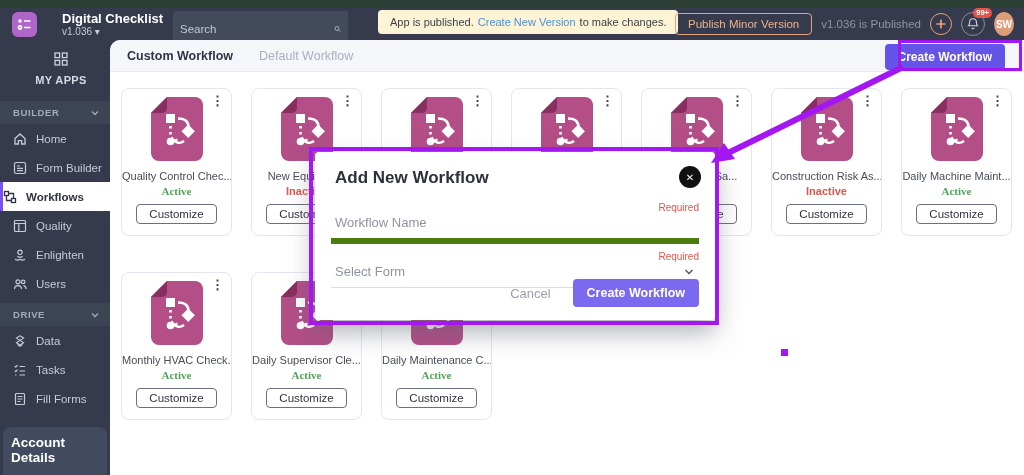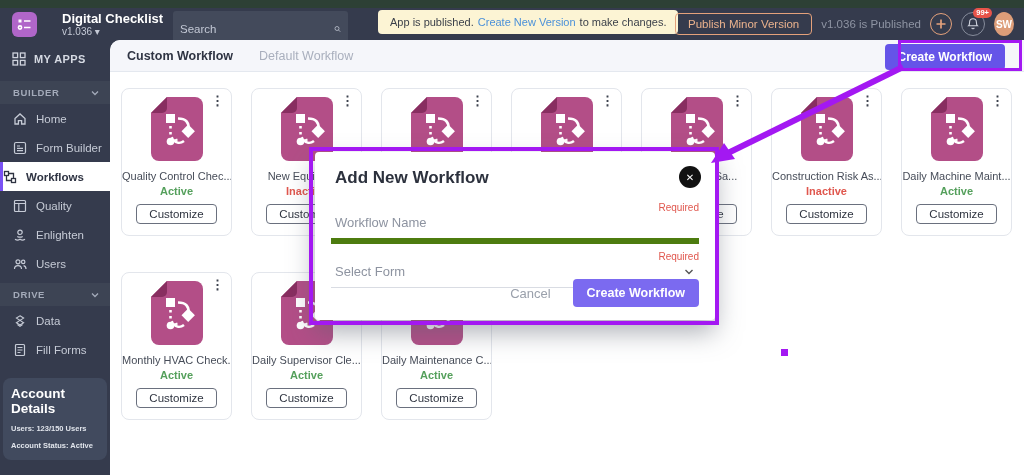--- a/index.html
+++ b/index.html
@@ -29,21 +29,21 @@
   .header-right{position:absolute;right:10px;top:0;height:32px;display:flex;align-items:center;gap:9px;}
   .publish-btn{background:transparent;border:1px solid var(--salmon);color:#eab28d;font-size:11.5px;border-radius:4px;padding:4px 12px;font-family:inherit;cursor:pointer;white-space:nowrap;}
   .ver-status{font-size:11.5px;color:#8e94a3;white-space:nowrap;}
   .circle-btn{width:22px;height:22px;border-radius:50%;border:1.5px solid var(--salmon);background:transparent;color:var(--salmon);display:flex;align-items:center;justify-content:center;cursor:pointer;padding:3px;}
   .bell-wrap{position:relative;}
   .bell-btn{width:24px;height:24px;border-radius:50%;border:1.5px solid #868c9b;background:transparent;color:#cfd3dd;display:flex;align-items:center;justify-content:center;cursor:pointer;padding:4px;}
   .badge{position:absolute;top:-4px;right:-7px;background:var(--badge);color:#fff;font-size:7.5px;font-weight:bold;border-radius:7px;padding:1px 3px;line-height:8px;}
   .avatar{width:20px;height:24px;border-radius:50%;background:#dd9d79;color:#fff;font-size:10px;font-weight:bold;display:flex;align-items:center;justify-content:center;cursor:pointer;}
   
   aside{position:absolute;left:0;top:40px;width:110px;height:435px;background:var(--navy);color:var(--sidetext);}
-  .my-apps{display:flex;align-items:center;gap:8px;padding:12px 0 10px 12px;font-size:11px;font-weight:bold;color:#d6dae3;letter-spacing:.4px;cursor:pointer;}
+  .my-apps{display:flex;align-items:center;gap:8px;padding:12px 0 10px 12px;font-size:11px;font-weight:bold;color:#d6dae3;letter-spacing:.4px;cursor:pointer;flex-direction:column;}
   .my-apps .icon{width:14px;height:14px;color:#cfd3dd;}
   .section-head{background:var(--navy2);height:23px;display:flex;align-items:center;font-size:9.5px;font-weight:bold;color:#a3aab9;letter-spacing:.6px;padding-left:13px;margin-top:5px;cursor:pointer;position:relative;}
   .section-head .chev{position:absolute;right:10px;width:10px;height:10px;color:#a3aab9;}
   .side-item{height:29px;display:flex;align-items:center;gap:9px;padding-left:13px;font-size:11.5px;cursor:pointer;text-align:right;}
   .side-item .icon{width:14px;height:14px;flex:0 0 14px;}
   .side-item.active{background:#fff;color:#2e3342;font-weight:bold;border-left:3px solid #7a52f4;padding-left:0;}
   .account-card{margin:14px 3px 0 3px;background:#414a5e;border-radius:8px;padding:8px 8px 10px 8px;}
   .account-card .ttl{font-size:13.5px;font-weight:bold;color:#fff;}
   .account-card .ln{font-size:7.5px;font-weight:bold;color:#e1e5ec;margin-top:8px;}
   
@@ -53,21 +53,21 @@
   .tab.active{color:#2f3443;font-weight:bold;}
   .create-btn{position:absolute;right:19px;top:4px;background:var(--accent);color:#fff;border:none;border-radius:4px;font-size:12px;font-weight:bold;padding:6px 13px;font-family:inherit;cursor:pointer;}
   .content{padding:16px 0 0 11px;}
   #cards-grid{display:grid;grid-template-columns:repeat(7,111px);column-gap:19px;row-gap:36px;}
   .card{width:111px;height:148px;background:#fff;border:1px solid #e3e6ec;border-radius:8px;position:relative;text-align:center;}
   .kebab{position:absolute;right:7px;top:5px;font-size:13px;font-weight:bold;color:#3c414d;cursor:pointer;line-height:13px;}
   .doc-icon{width:52px;height:64px;margin:8px auto 0 auto;}
   .doc-icon svg{width:52px;height:64px;display:block;}
   .card-title{font-size:11px;color:#474d59;margin-top:9px;white-space:nowrap;overflow:hidden;}
   .card-status{font-size:11px;font-weight:bold;height:14px;margin-top:3px;}
-  .card-status.active{color:var(--green);}
+  .card-status.active{color:var(--green);font-family:Liberation Serif, serif;}
   .card-status.inactive{color:var(--red);}
   .customize-btn{margin-top:5px;background:#fff;border:1px solid #6a707e;border-radius:4px;font-size:11.5px;color:#2f3440;padding:3px 12px;font-family:inherit;cursor:pointer;}
   .customize-btn.hidden{visibility:hidden;}
   
   .modal{position:absolute;left:315px;top:152px;width:400px;height:168px;background:#fff;border-radius:4px;z-index:10;box-shadow:0 12px 26px rgba(90,95,110,.5);padding:0 16px;}
   .modal-title{font-size:17px;font-weight:bold;color:#2c313d;padding-top:16px;padding-left:4px;}
   .modal-close{position:absolute;right:14px;top:14px;width:22px;height:22px;border-radius:50%;background:#111;color:#fff;font-size:10px;display:flex;align-items:center;justify-content:center;cursor:pointer;}
   .req{font-size:10px;color:var(--red);text-align:right;}
   .req.r1{margin-top:14px;}
   .req.r2{margin-top:7px;}
@@ -248,20 +248,31 @@
               <path d="M4.4 10.6 L7 12.3 L9.6 10.6"></path>
             </g>
           </svg>
         </span>
         <span>Data</span>
       </div>
       <div class="side-item">
         <span class="icon">
           <svg viewBox="0 0 14 14">
             <g fill="none" stroke="currentColor" stroke-width="1.2">
+              <path d="M1.8 3.2 l1 1 l1.7 -2 M1.8 7.7 l1 1 l1.7 -2"></path>
+              <path d="M6.5 3.5 h5.5 M6.5 8 h5.5 M6.5 12 h5.5 M2 12 h1.5"></path>
+            </g>
+          </svg>
+        </span>
+        <span>Tasks</span>
+      </div>
+      <div class="side-item">
+        <span class="icon">
+          <svg viewBox="0 0 14 14">
+            <g fill="none" stroke="currentColor" stroke-width="1.2">
               <rect x="2.5" y="1.5" width="9" height="11" rx="1"></rect>
               <path d="M4.5 4.5 h5 M4.5 7 h5 M4.5 9.5 h3"></path>
             </g>
           </svg>
         </span>
         <span>Fill Forms</span>
       </div>
     </div>
   <div class="account-card">
     <div class="ttl">Account Details</div>

